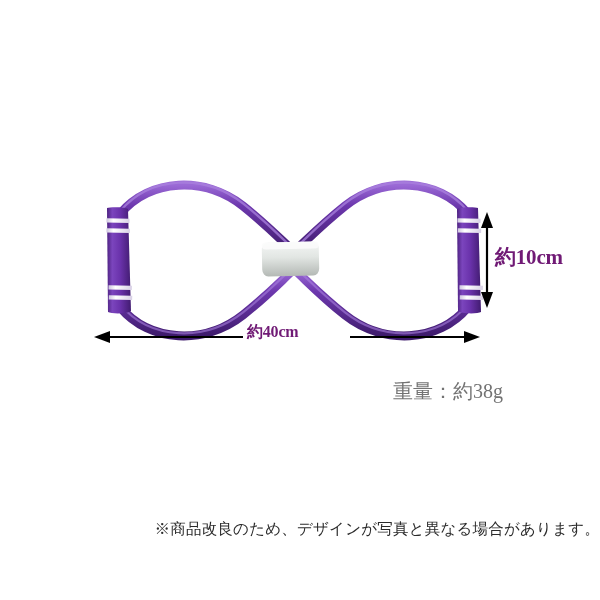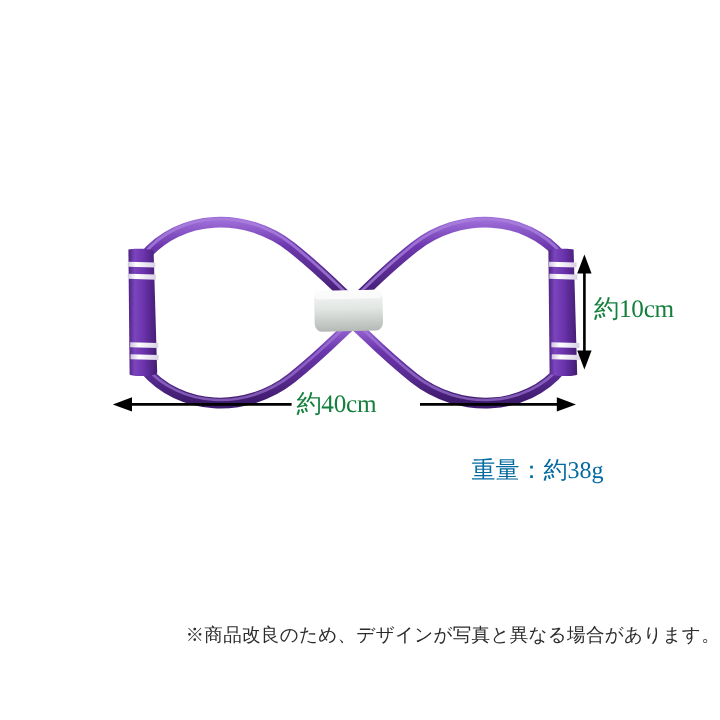--- a/index.html
+++ b/index.html
@@ -25,44 +25,44 @@
     position: absolute;
     left: 0;
     top: 0;
     width: 600px;
     height: 600px;
   }
 
   
   .dim-label {
     position: absolute;
-    color: #15803d;
+    color: #701a75;
     white-space: nowrap;
-    font-weight: 400;
+    font-weight: 700;
   }
   #width-label {
     left: 247px;
     top: 322px;
-    font-size: 21px;
+    font-size: 16px;
     letter-spacing: -0.2px;
   }
   #height-label {
     left: 495px;
     top: 243px;
     font-size: 21px;
     letter-spacing: -0.2px;
   }
 
   
   #weight-spec {
     position: absolute;
     right: 97px;
     top: 378px;
     font-size: 20px;
-    color: #0369a1;
+    color: #737373;
     white-space: nowrap;
   }
 
   
   #disclaimer {
     position: absolute;
     left: 0;
     right: 0;
     top: 519px;
     text-align: right;

